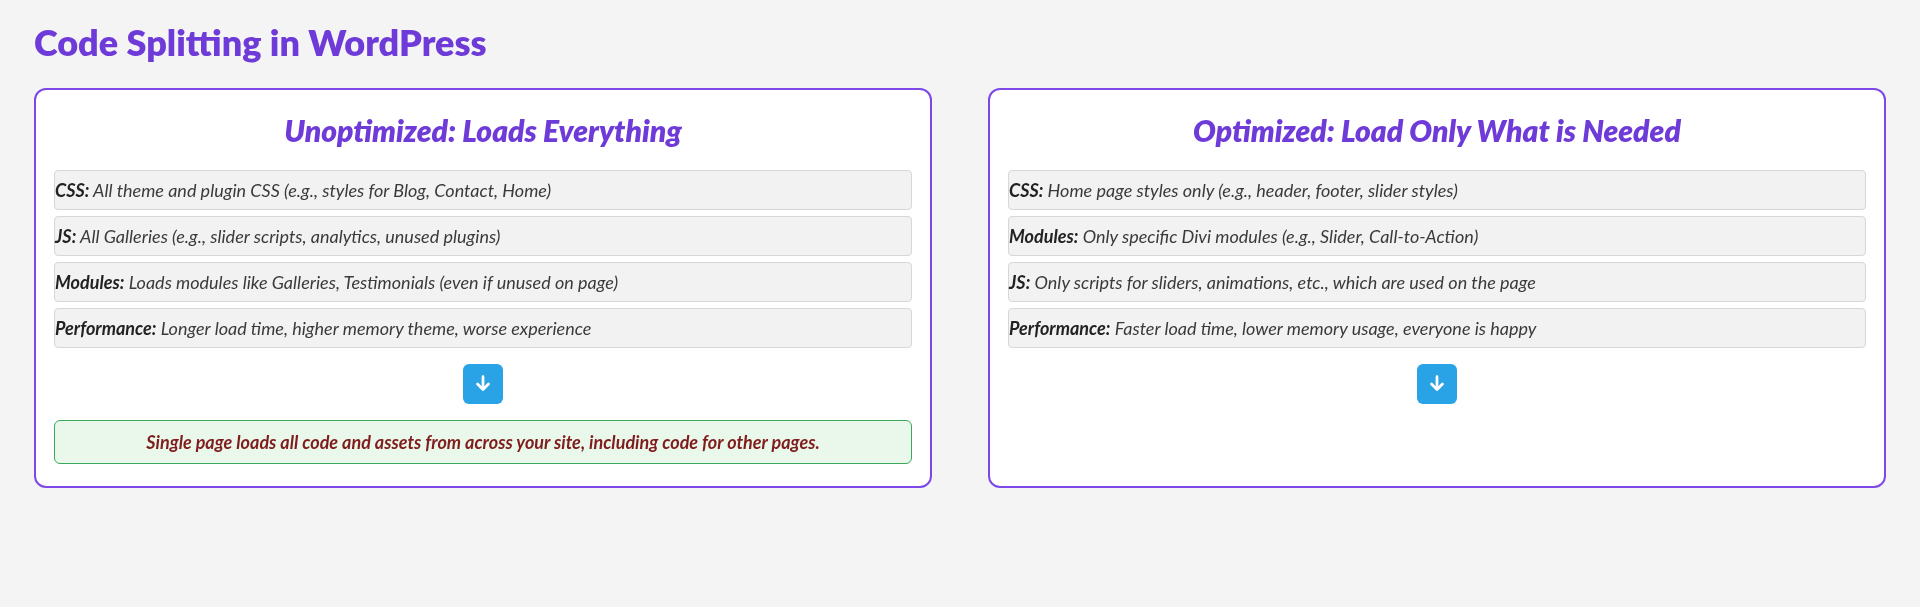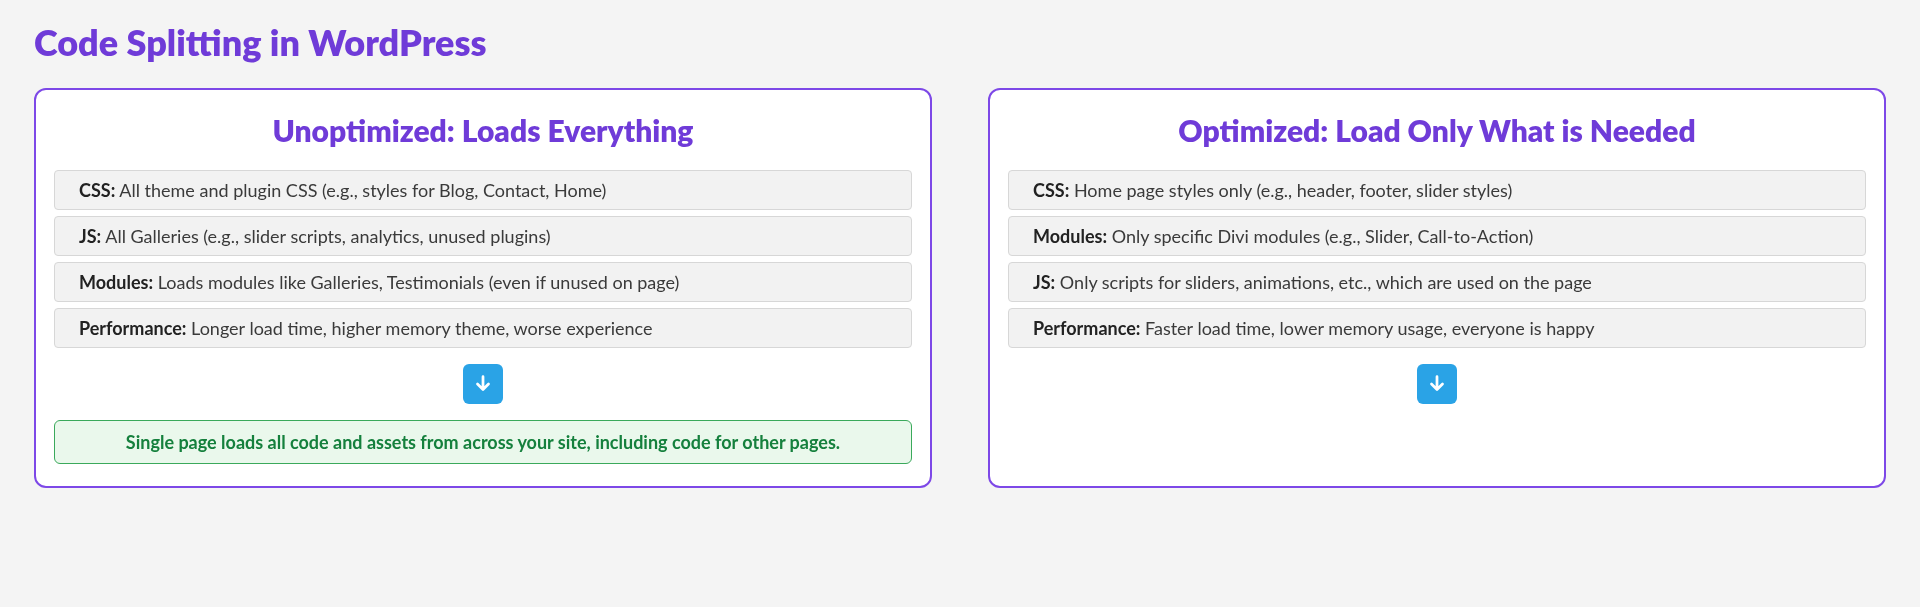--- a/index.html
+++ b/index.html
@@ -13,40 +13,41 @@
 }
 .main-title {
   font-size: 36px;
   font-weight: 800;
   color: #6f3bd8;
   margin-bottom: 24px;
 }
 .panels {
   display: flex;
   gap: 56px;
+  font-style: italic;
 }
 .panel {
   flex: 1;
   background: #ffffff;
   border: 2px solid #7d48e7;
   border-radius: 12px;
   padding: 22px 18px 22px;
 }
 .panel-title {
   text-align: center;
   font-size: 30px;
   font-weight: 800;
   color: #6f3bd8;
   margin-bottom: 22px;
 }
 .item-row {
   background: #f2f2f2;
   border: 1px solid #d7d7d7;
   border-radius: 4px;
-  padding: 8px 24px;
+  padding: 8px 0;
   margin-bottom: 6px;
   font-size: 18px;
   color: #3a3a3a;
 }
 .item-row .label { font-weight: 700; color: #222; }
 .arrow-wrap {
   text-align: center;
   margin: 16px 0 16px;
 }
 .arrow {
@@ -60,21 +61,21 @@
 }
 .arrow svg { display: block; }
 .summary {
   background: #eaf8ec;
   border: 1px solid #3aa95b;
   border-radius: 6px;
   padding: 10px 14px;
   text-align: center;
   font-size: 18px;
   font-weight: 700;
-  color: #15803d;
+  color: #7f1d1d;
 }
 </style>
 </head>
 <body>
 
 <h1 class="main-title">Code Splitting in WordPress</h1>
 
 <div class="panels">
 
   <div class="panel">

